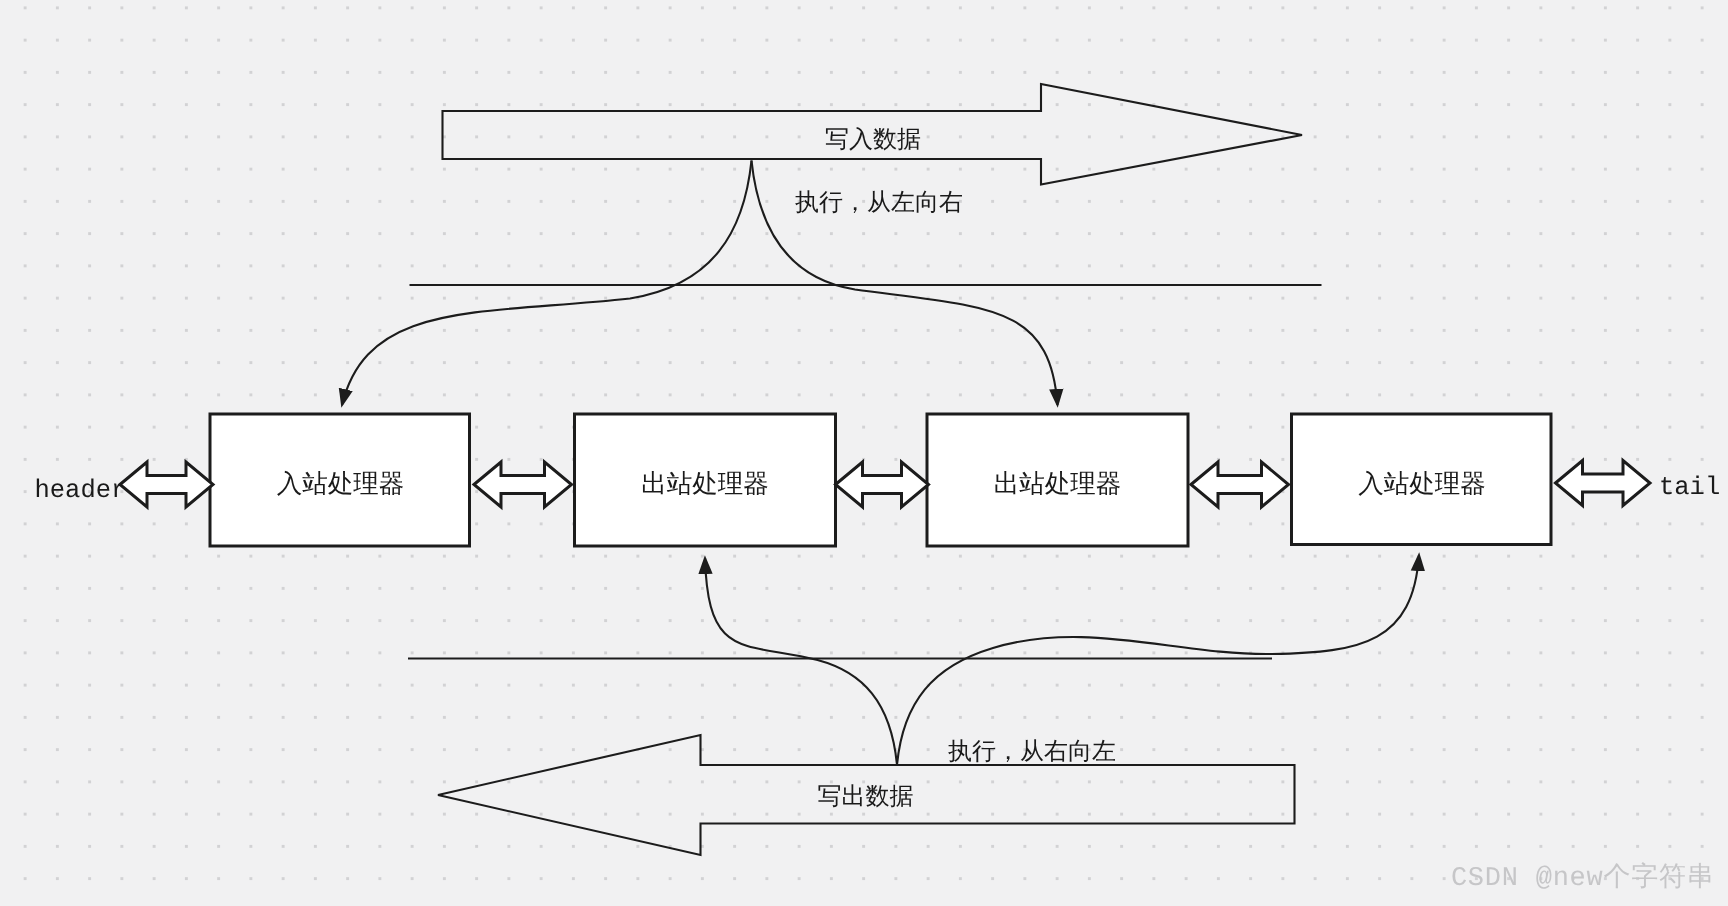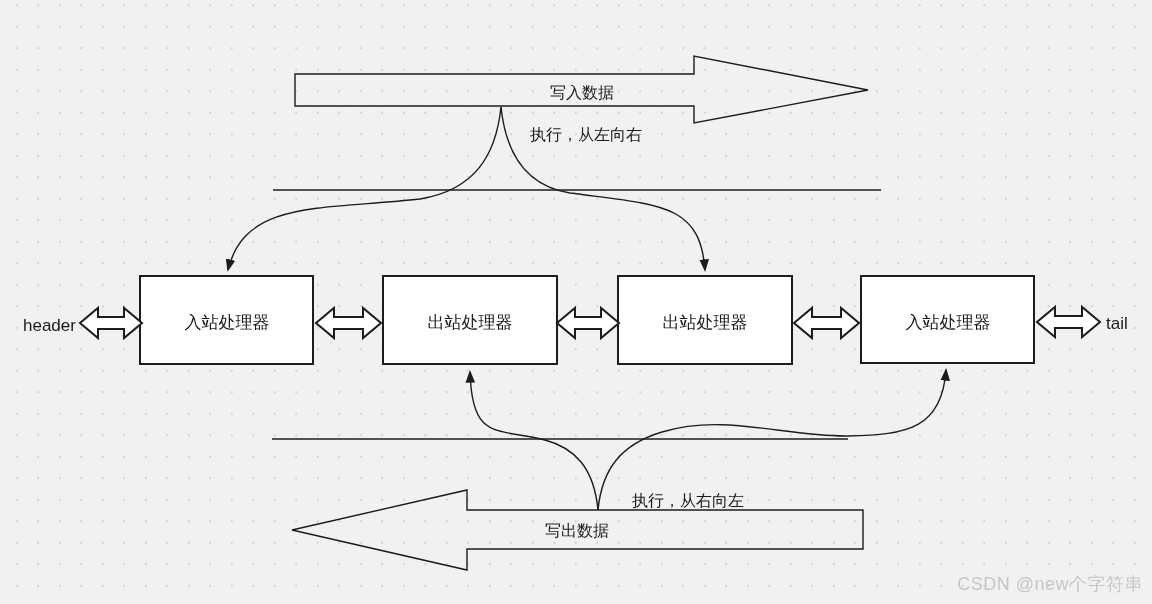--- a/index.html
+++ b/index.html
@@ -13,20 +13,21 @@
     font-family: "Liberation Sans", "DejaVu Sans", sans-serif;
   }
   #canvas {
     position: relative;
     width: 1152px;
     height: 604px;
     background-color: #f1f1f2;
     background-image: radial-gradient(circle, #d2d2d4 1.1px, rgba(0,0,0,0) 1.2px);
     background-size: 21.5px 21.5px;
     background-position: 6px 16px;
+    font-family: Liberation Mono, monospace;
   }
   svg { display: block; }
   .shape {
     stroke: #1c1c1c;
     stroke-width: 2;
   }
   .thin {
     stroke: #1c1c1c;
     stroke-width: 1.4;
     fill: none;

